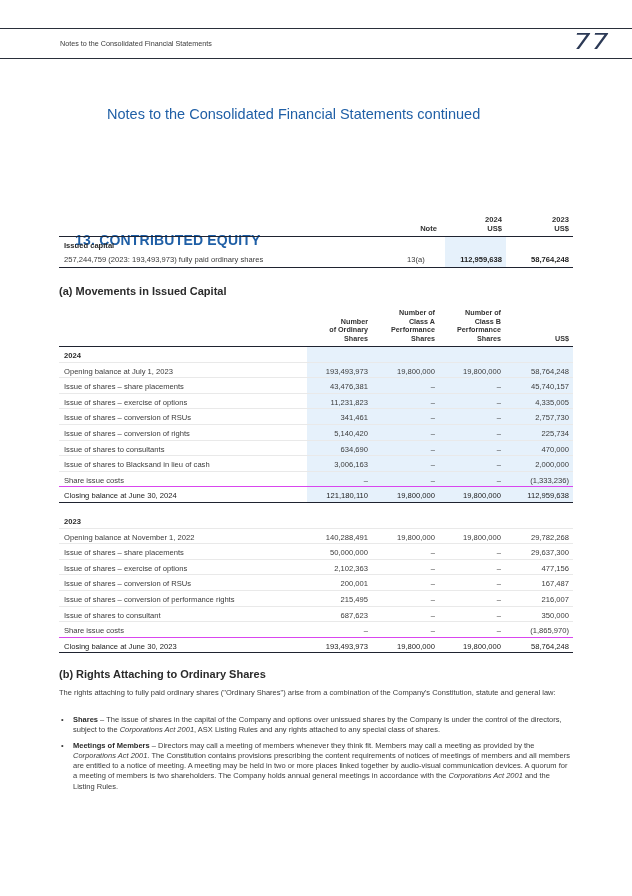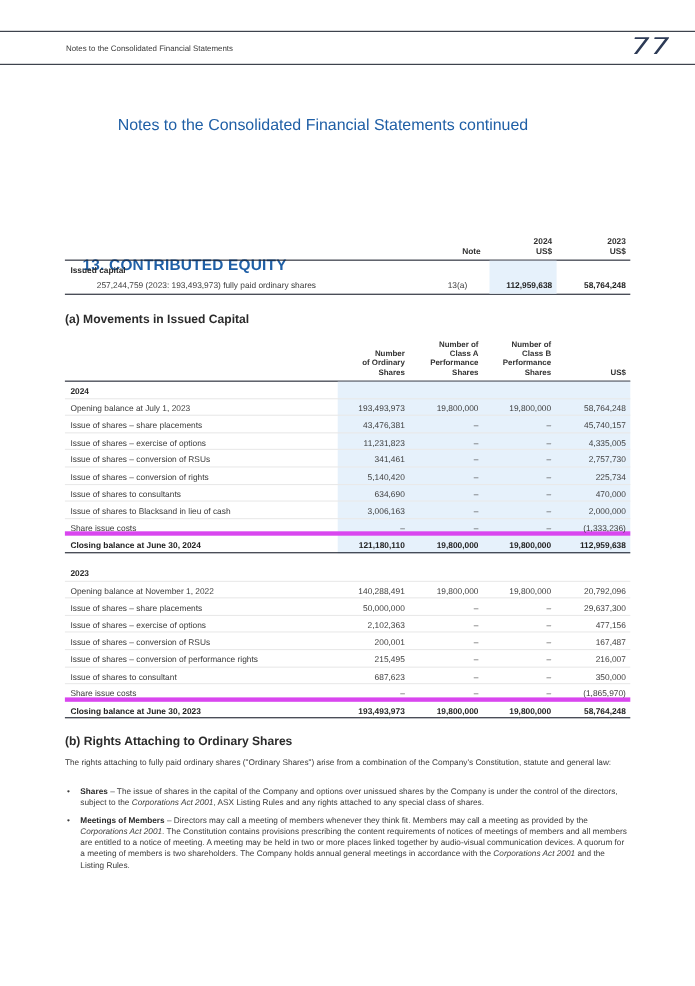--- a/index.html
+++ b/index.html
@@ -16,46 +16,46 @@
 
   
   .ic-table { position: absolute; left: 59px; top: 214px; width: 514px; font-size: 7.6px; }
   .ic-head { position: relative; height: 23px; border-bottom: 1.3px solid #1f2330; }
   .ic-head .h-note { position: absolute; left: 348px; bottom: 3px; width: 30px; text-align: right; font-weight: bold; color: #333; font-family: "Liberation Sans Narrow", "Liberation Sans", sans-serif; margin-top: 28px; }
   .ic-head .h-2024 { position: absolute; left: 388px; bottom: 3px; width: 55px; text-align: right; font-weight: bold; color: #333; line-height: 9px; }
   .ic-head .h-2023 { position: absolute; left: 450px; bottom: 3px; width: 60px; text-align: right; font-weight: bold; color: #333; line-height: 9px; }
   .ic-body { position: relative; height: 31px; border-bottom: 1.3px solid #1f2330; }
   .ic-hl { position: absolute; left: 386px; top: 0; width: 61px; height: 100%; background: #e6f1fb; }
   .ic-body .label-bold { position: absolute; left: 5px; top: 4px; font-weight: bold; color: #2b2b2b; }
-  .ic-body .label { position: absolute; left: 5px; top: 18px; color: #3b3b3b; margin-left: 24px; }
+  .ic-body .label { position: absolute; left: 5px; top: 18px; color: #3b3b3b; }
   .ic-body .note { position: absolute; left: 348px; top: 18px; width: 30px; text-align: left; color: #3b3b3b; }
   .ic-body .v2024 { position: absolute; left: 388px; top: 18px; width: 55px; text-align: right; font-weight: bold; color: #222; }
   .ic-body .v2023 { position: absolute; left: 450px; top: 18px; width: 60px; text-align: right; font-weight: bold; color: #222; }
 
   .sub-title { position: absolute; left: 59px; top: 285px; font-size: 11px; color: #2b2b2b; }
   .sub-title-b { position: absolute; left: 59px; top: 668px; font-size: 11px; color: #2b2b2b; }
 
   
   .mv { position: absolute; left: 59px; top: 304px; width: 514px; font-size: 7.6px; }
   .mv-head { position: relative; height: 43px; border-bottom: 1.3px solid #1f2330; }
   .mv-head .ch { position: absolute; bottom: 3px; text-align: right; font-weight: bold; color: #333; line-height: 8.5px; font-size: 7.2px; }
   .col1 { left: 250px; width: 59px; }
   .col2 { left: 315px; width: 61px; }
   .col3 { left: 380px; width: 62px; }
   .col4 { left: 446px; width: 64px; }
 
   .mv-block { position: relative; }
   .mv-hl { position: absolute; left: 248px; top: 0; width: 266px; height: 100%; background: #e6f1fb; }
   .mv-row { position: relative; height: 15.6px; border-bottom: 0.6px solid #e9e9e9; }
-  .mv-row.last { border-bottom: 4px solid #d946ef; }
+  .mv-row.last { border-bottom: 1px solid #d946ef; }
   .mv-row .rl { position: absolute; left: 5px; top: 4px; color: #3b3b3b; white-space: nowrap; }
   .mv-row .rv { position: absolute; top: 4px; text-align: right; color: #3b3b3b; }
   .mv-row.year .rl { font-weight: bold; color: #2b2b2b; }
   .mv-row.total { border-bottom: 1.3px solid #1f2330; }
-  .mv-row.total .rl, .mv-row.total .rv { font-weight: bold; color: #222; }
+  .mv-row.total .rl, .mv-row.total .rv { font-weight: normal; color: #222; }
   .mv-gap { height: 10px; }
 
   
   .rights-intro { position: absolute; left: 59px; top: 688px; width: 514px; font-size: 7.5px; line-height: 10px; color: #3b3b3b; }
   .bullets { position: absolute; left: 59px; top: 715px; width: 514px; font-size: 7.5px; line-height: 10.1px; color: #3b3b3b; list-style: none; }
   .bullets li { position: relative; padding-left: 14px; margin-bottom: 6px; }
   .bullets li .dot { position: absolute; left: 2px; top: 0; }
   .bullets b { color: #2b2b2b; }
 </style>
 </head>
@@ -191,21 +191,21 @@
 
   <div class="mv-block">
     <div class="mv-row year">
       <span class="rl">2023</span>
     </div>
     <div class="mv-row">
       <span class="rl">Opening balance at November 1, 2022</span>
       <span class="rv col1">140,288,491</span>
       <span class="rv col2">19,800,000</span>
       <span class="rv col3">19,800,000</span>
-      <span class="rv col4">20,792,096</span>
+      <span class="rv col4">29,782,268</span>
     </div>
     <div class="mv-row">
       <span class="rl">Issue of shares – share placements</span>
       <span class="rv col1">50,000,000</span>
       <span class="rv col2">–</span>
       <span class="rv col3">–</span>
       <span class="rv col4">29,637,300</span>
     </div>
     <div class="mv-row">
       <span class="rl">Issue of shares – exercise of options</span>

